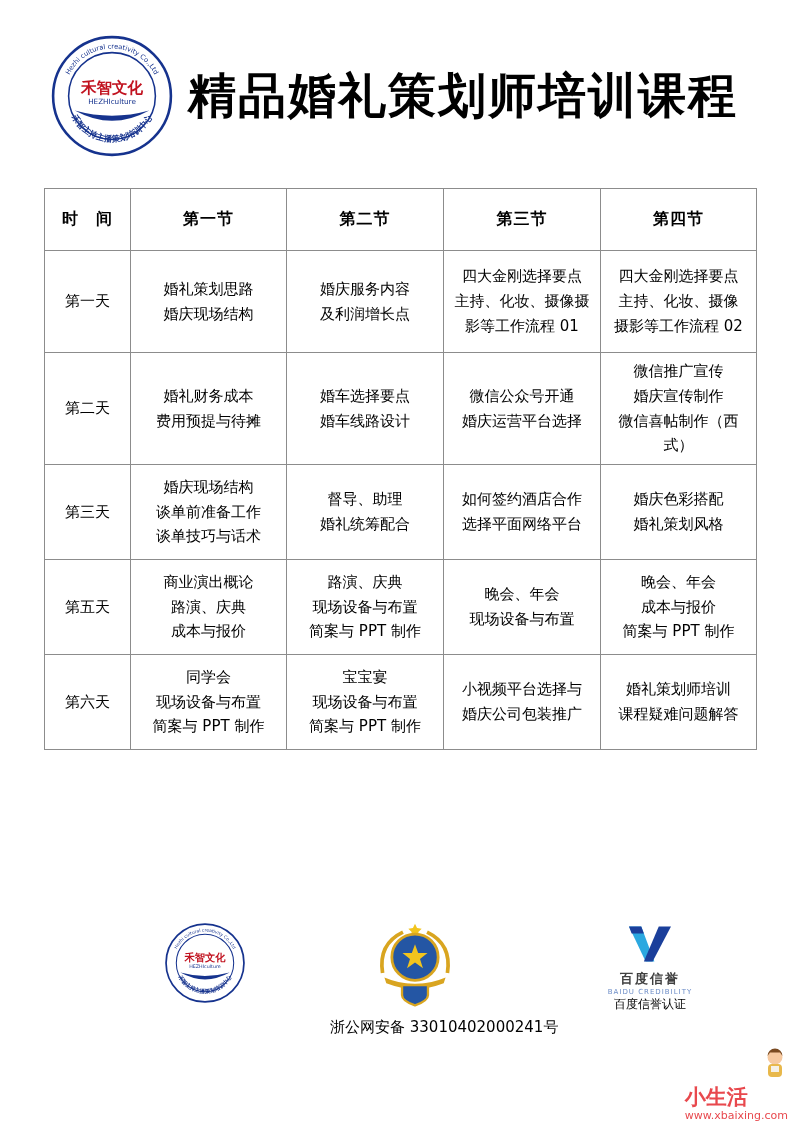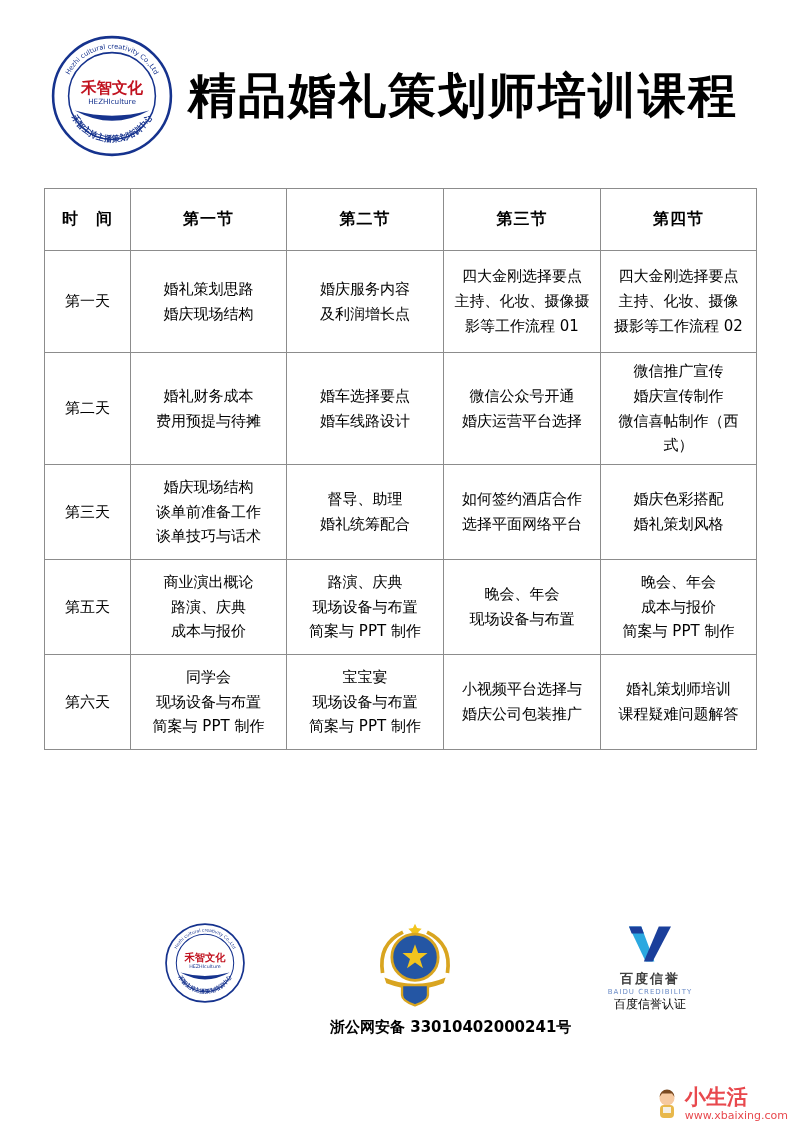--- a/index.html
+++ b/index.html
@@ -45,28 +45,28 @@
 
   
   .footer { position: absolute; top: 922px; left: 0; width: 800px; height: 150px; }
   .f-col { position: absolute; text-align: center; }
   .f-left { left: 88px; width: 234px; }
   .f-center { left: 330px; width: 170px; }
   .f-right { left: 568px; width: 164px; }
   .logo-small { width: 82px; height: 82px; }
   .copyright { margin-top: 14px; font-size: 13px; font-weight: bold; white-space: nowrap; }
   .badge-svg { width: 86px; height: 88px; }
-  .police-text { margin-top: 4px; font-size: 15px; font-weight: bold; white-space: nowrap; }
+  .police-text { margin-top: 4px; font-size: 15px; font-weight: normal; white-space: nowrap; }
   .baidu-svg { width: 56px; height: 44px; }
   .baidu-cn { font-size: 13px; font-weight: bold; color: #404040; letter-spacing: 2px; }
   .baidu-en { font-size: 7px; color: #6b8cc7; letter-spacing: 1px; }
   .baidu-cert { margin-top: 0; font-size: 12px; }
 
   
-  .watermark { position: absolute; right: 12px; bottom: 6px; display: flex; align-items: flex-end; gap: 5px; }
+  .watermark { position: absolute; right: 12px; bottom: 6px; display: flex; align-items: flex-end; gap: 5px; flex-direction: column; }
   .wm-mascot { width: 26px; height: 34px; }
   .wm-name { font-size: 21px; font-weight: bold; color: #e8484d; line-height: 1.1; }
   .wm-url { font-size: 11px; color: #e8484d; }
 </style>
 </head>
 <body>
 
 <div class="header">
   <svg class="logo-big seal" viewBox="0 0 120 120">
     <defs>

